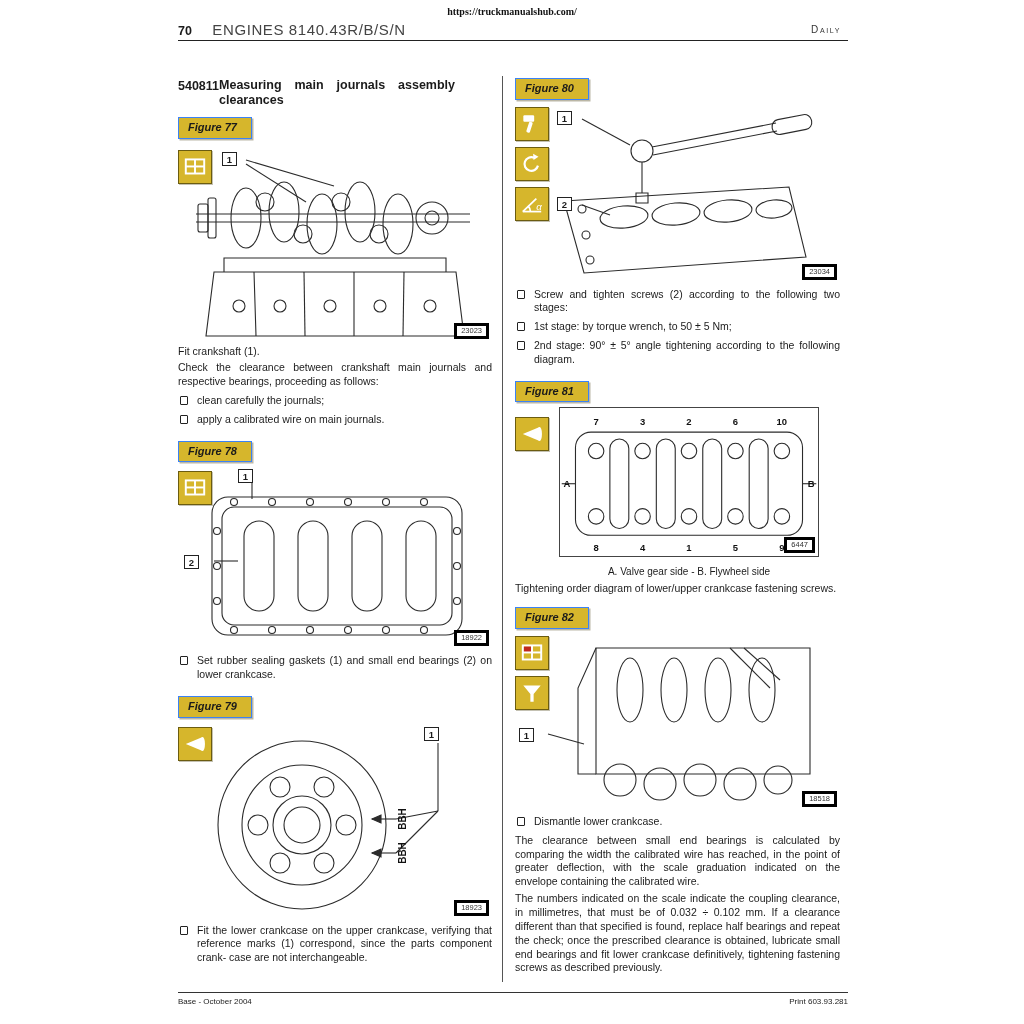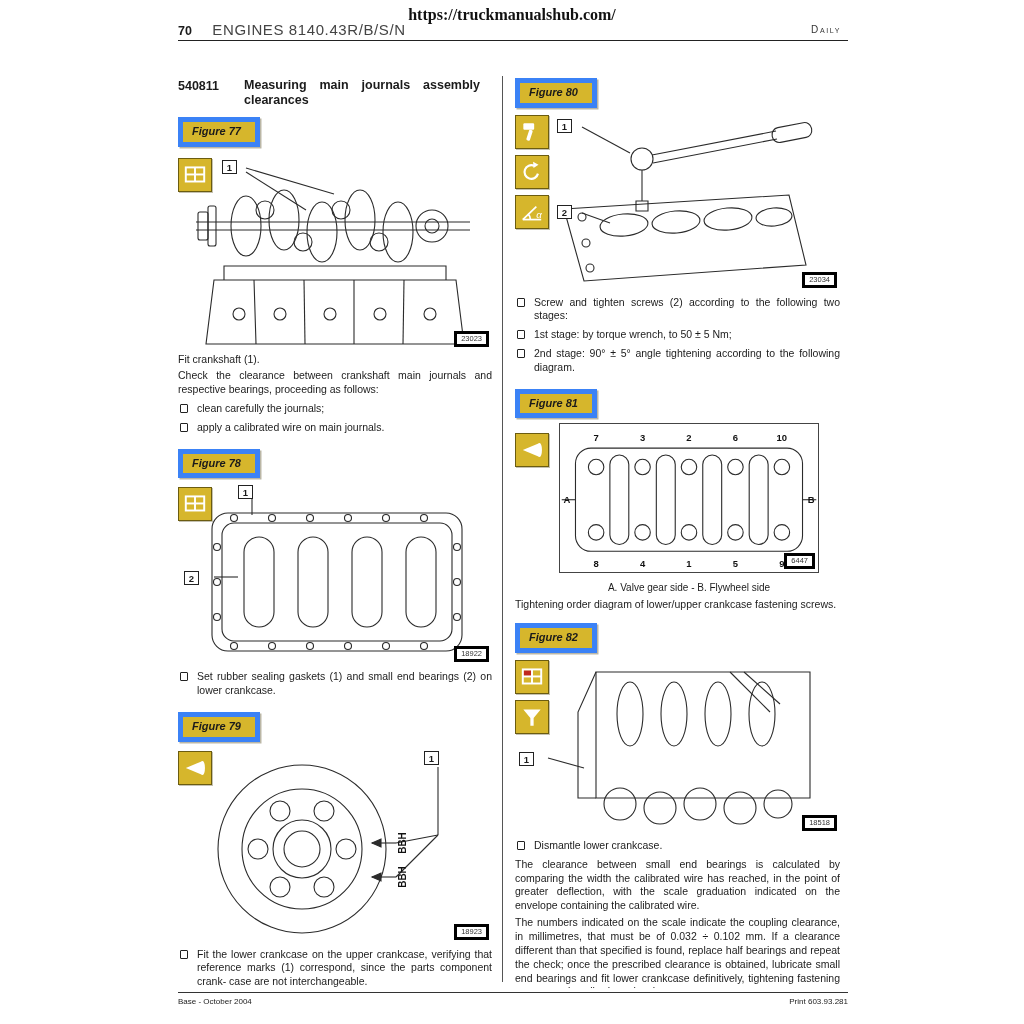--- a/index.html
+++ b/index.html
@@ -2,43 +2,43 @@
 <html><head>
 <meta charset="utf-8">
 <style>
   * { margin:0; padding:0; box-sizing:border-box; }
   html,body { width:1024px; height:1024px; background:#ffffff; }
   .sheet { position:relative; width:1024px; height:1024px; background:#fff;
            font-family:"Liberation Sans", sans-serif; color:#1b1b1b; overflow:hidden; }
 
   
   .url { position:absolute; top:6px; left:0; right:0; text-align:center;
-         font-family:"Liberation Serif", serif; font-weight:bold; font-size:16px; color:#111; }
+         font-family:"Liberation Serif", serif; font-weight:bold; font-size:10px; color:#111; }
   .header { position:absolute; top:21px; left:178px; width:670px; height:16px; }
   .pagenum { font-weight:bold; font-size:12.5px; margin-right:16px; }
   .section-name { font-size:15px; letter-spacing:.6px; color:#444; font-variant:small-caps; }
   .model { position:absolute; right:7px; top:3px; font-size:10px; letter-spacing:1.6px;
            font-variant:small-caps; color:#333; }
   .head-rule { position:absolute; top:40px; left:178px; width:670px; border-top:1.3px solid #222; }
   .foot-rule { position:absolute; top:992px; left:178px; width:670px; border-top:1px solid #333; }
   .footer { position:absolute; top:997px; left:178px; width:670px; font-size:8px; color:#222; }
   .footer .fr { float:right; }
 
   
   .content { position:absolute; top:76px; left:178px; width:672px; height:912px;
              display:flex; overflow:hidden; }
   .col { font-size:10.5px; line-height:1.32; }
   .col.left  { width:324px; padding-right:10px; }
   .divider { width:1px; background:#555; height:906px; }
   .col.right { width:337px; padding-left:12px; }
 
   .sechead { display:flex; font-size:12.5px; font-weight:bold; margin-top:2px; }
-  .sectitle { width:236px; text-align:justify; line-height:1.2;margin-left:25px; }
-
-  .figlabel { display:inline-block; background:#d6b62c; border:5px solid #3b82f6;
+  .sectitle { width:236px; text-align:justify; line-height:1.2; }
+
+  .figlabel { display:inline-block; background:#d6b62c; border:1px solid #3b82f6;
               padding:2px 14px 3px 9px; font-size:11px; font-weight:bold; font-style:italic;
               margin:9px 0 5px; box-shadow:1.5px 1.5px 0 rgba(60,50,0,.35); }
 
   .figure { position:relative; width:100%; overflow:hidden; }
   .figure svg.art { display:block; }
   .art * { vector-effect:non-scaling-stroke; }
 
   .iconbox { position:absolute; width:34px; height:34px; background:#d6b62c;
              border:1px solid #6b5c10; display:flex; align-items:center; justify-content:center;
              box-shadow:1px 1px 0 rgba(60,50,0,.3); }

